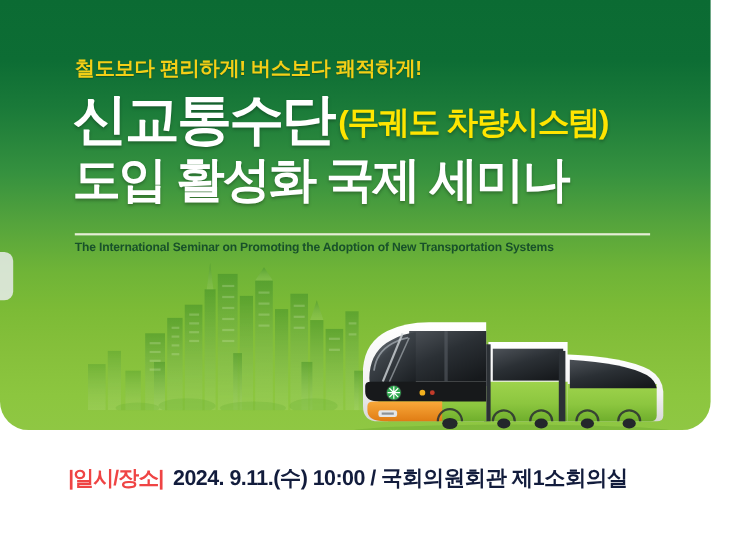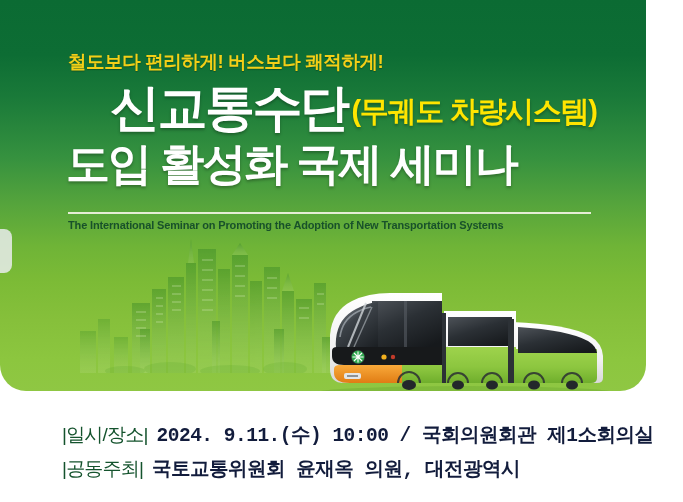--- a/index.html
+++ b/index.html
@@ -44,21 +44,21 @@
     font-size:18.5px;font-weight:bold;color:#f3cf17;
     letter-spacing:-0.4px;white-space:nowrap;
     text-shadow:0 1px 1px rgba(0,0,0,.25);
   }
   .title-line1{
     position:absolute;left:66px;top:83px;
     white-space:nowrap;line-height:1;
   }
   .title-main{
     font-size:50px;font-weight:bold;color:#ffffff;letter-spacing:-2.5px;
-    text-shadow:0 2px 3px rgba(0,0,0,.28);vertical-align:baseline;margin-left:44px;
+    text-shadow:0 2px 3px rgba(0,0,0,.28);vertical-align:baseline;
   }
   .title-paren{
     font-size:29px;font-weight:bold;color:#ffe500;letter-spacing:-1.3px;
     text-shadow:0 2px 3px rgba(0,0,0,.28);
     position:relative;top:-4px;margin-left:4px;margin-top:48px;
   }
   .title-line2{
     position:absolute;left:66px;top:142px;
     font-size:44px;font-weight:bold;color:#ffffff;letter-spacing:-2px;
     white-space:nowrap;line-height:1;
@@ -75,26 +75,25 @@
   }
 
   
   .info-row{
     position:absolute;left:62px;white-space:nowrap;
     color:#10204f;font-weight:bold;
   }
   #info-row-1{top:421px;}
   #info-row-2{top:455px;}
   .info-label{
-    font-size:19px;color:#14532d;letter-spacing:-0.8px;font-weight:normal;margin-top:32px;
+    font-size:19px;color:#ef4444;letter-spacing:-0.8px;font-weight:bold;margin-top:32px;
   }
   .info-value{
     font-size:19.5px;color:#121c3c;letter-spacing:-0.5px;font-weight:bold;
     margin-left:9px;
-    font-family:Liberation Mono, monospace;
   }
 </style>
 </head>
 <body>
 
 <div id="poster">
 
   <div id="hero">
 
     <div id="left-notch"></div>
@@ -274,17 +273,14 @@
 
     <div id="rule"></div>
 
     <div class="subtitle-en">The International Seminar on Promoting the Adoption of New Transportation Systems</div>
   </div>
 
   <div class="info-row" id="info-row-1">
     <span class="info-label">|일시/장소|</span><span class="info-value">2024. 9.11.(수) 10:00 / 국회의원회관 제1소회의실</span>
   </div>
 
-  <div class="info-row" id="info-row-2">
-    <span class="info-label">|공동주최|</span><span class="info-value">국토교통위원회 윤재옥 의원,  대전광역시</span>
-  </div>
 
 </div>
 
 </body></html>

